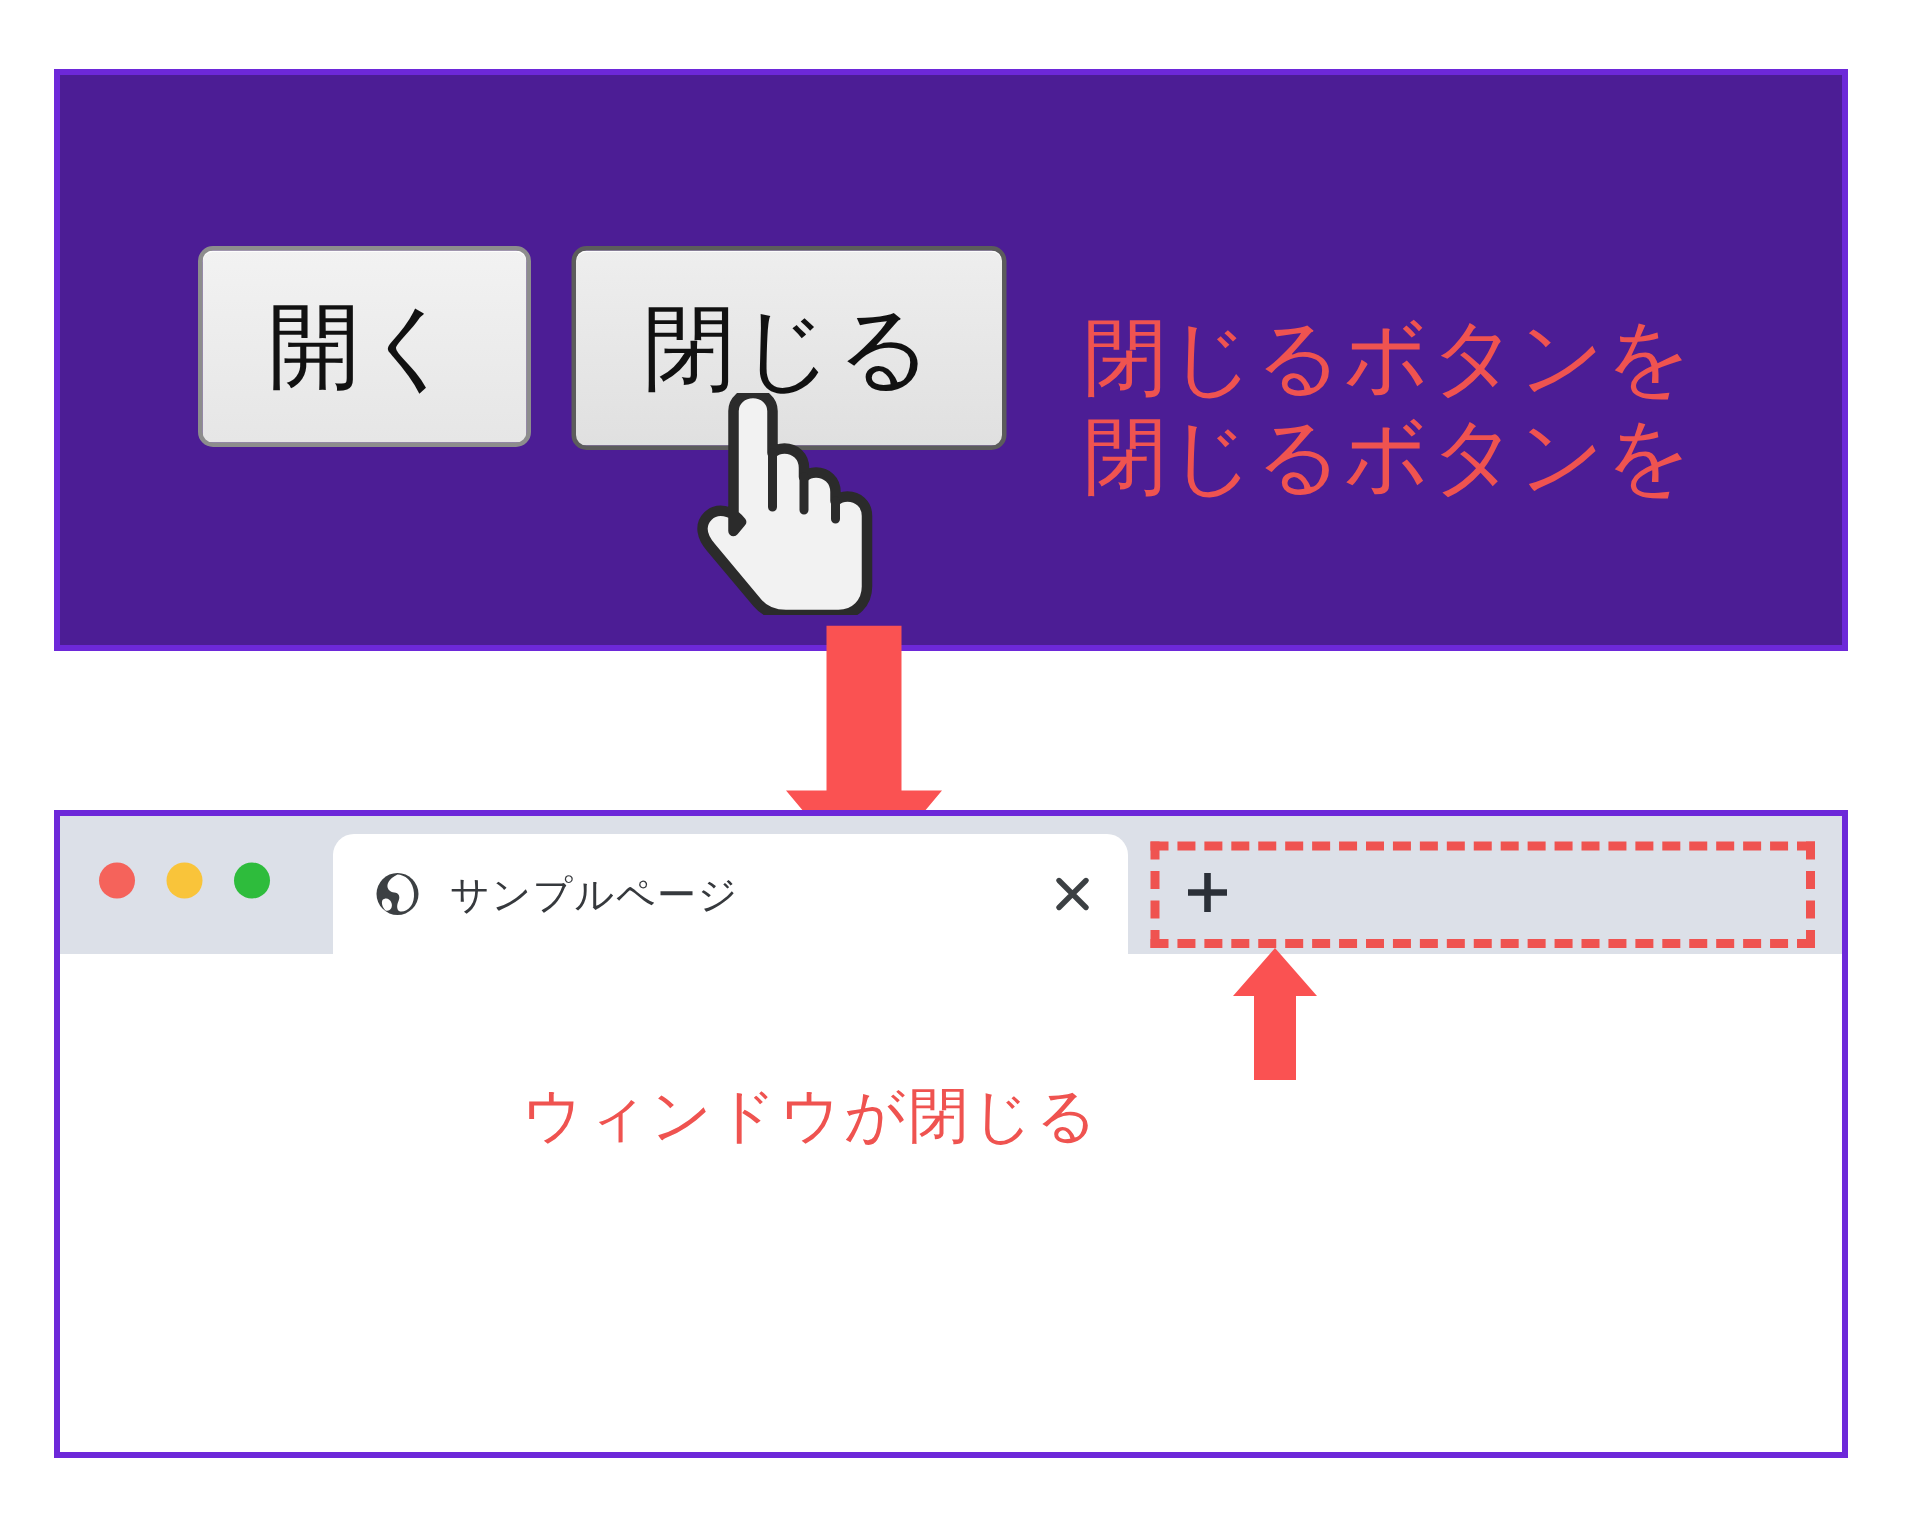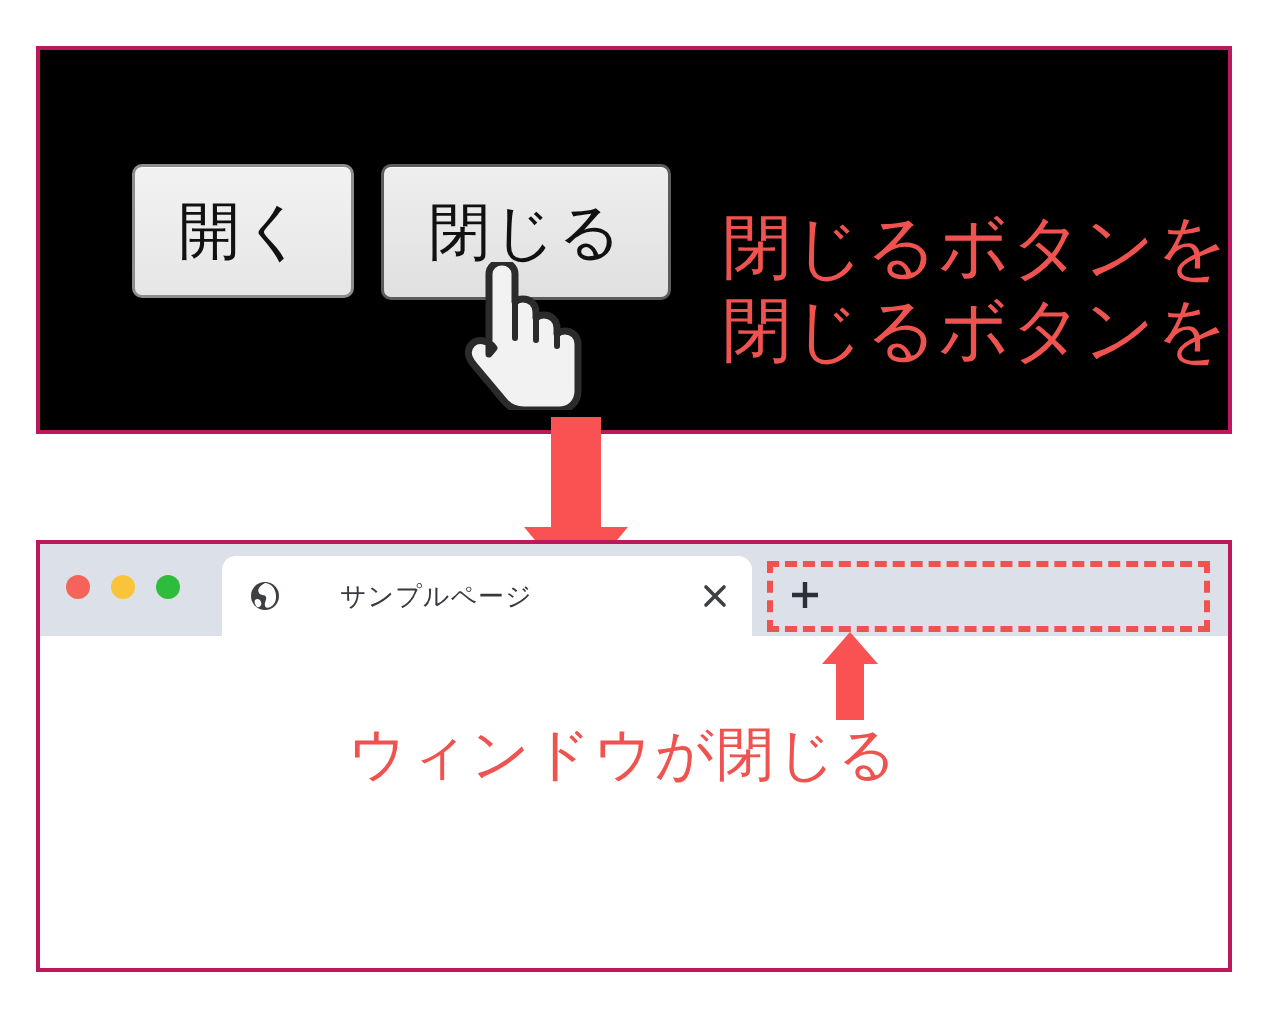--- a/index.html
+++ b/index.html
@@ -13,22 +13,22 @@
     height: 1021px;
     position: relative;
     font-family: "Liberation Sans", "DejaVu Sans", sans-serif;
     overflow: hidden;
   }
 
   
   .panel {
     position: absolute;
     box-sizing: border-box;
-    background: #000000;
-    border: 4px solid #be185d;
+    background: #4c1d95;
+    border: 4px solid #6d28d9;
   }
   #panel-top    { left: 36px;  top: 46px;  width: 1196px; height: 388px; }
   #panel-bottom { left: 36px;  top: 540px; width: 1196px; height: 432px; }
 
   
   .ui-button {
     position: absolute;
     box-sizing: border-box;
     border: 3px solid #8d8d8d;
     border-radius: 10px;
@@ -59,21 +59,21 @@
   }
 
   
   #annotation-top {
     position: absolute;
     left: 682px;
     top: 156px;
     width: 500px;
     color: #ef5350;
     font-family: "DejaVu Sans", "Liberation Sans", sans-serif;
-    font-size: 70px;
+    font-size: 56px;
     font-weight: 500;
     line-height: 1.18;
     letter-spacing: 1px;
   }
   #annotation-top .line { display: block; white-space: nowrap; }
 
   
   #connector-arrow {
     position: absolute;
     left: 521px;
@@ -112,21 +112,20 @@
   #tab-active {
     position: absolute;
     left: 182px;
     top: 12px;
     width: 530px;
     height: 80px;
     background: #ffffff;
     border-radius: 14px 14px 0 0;
     display: flex;
     align-items: center;
-    gap: 40px;
   }
   #tab-favicon {
     margin-left: 28px;
     width: 30px;
     height: 30px;
     flex: 0 0 auto;
   }
   #tab-title {
     margin-left: 20px;
     color: #36393d;
@@ -176,21 +175,21 @@
     width: 60px;
     height: 88px;
   }
 
   #annotation-bottom {
     position: absolute;
     left: 308px;
     top: 172px;
     color: #ef5350;
     font-family: "DejaVu Sans", "Liberation Sans", sans-serif;
-    font-size: 58px;
+    font-size: 40px;
     font-weight: 500;
     letter-spacing: 2px;
     white-space: nowrap;
   }
 </style>
 </head>
 <body>
 
 <div class="panel" id="panel-top">
 

